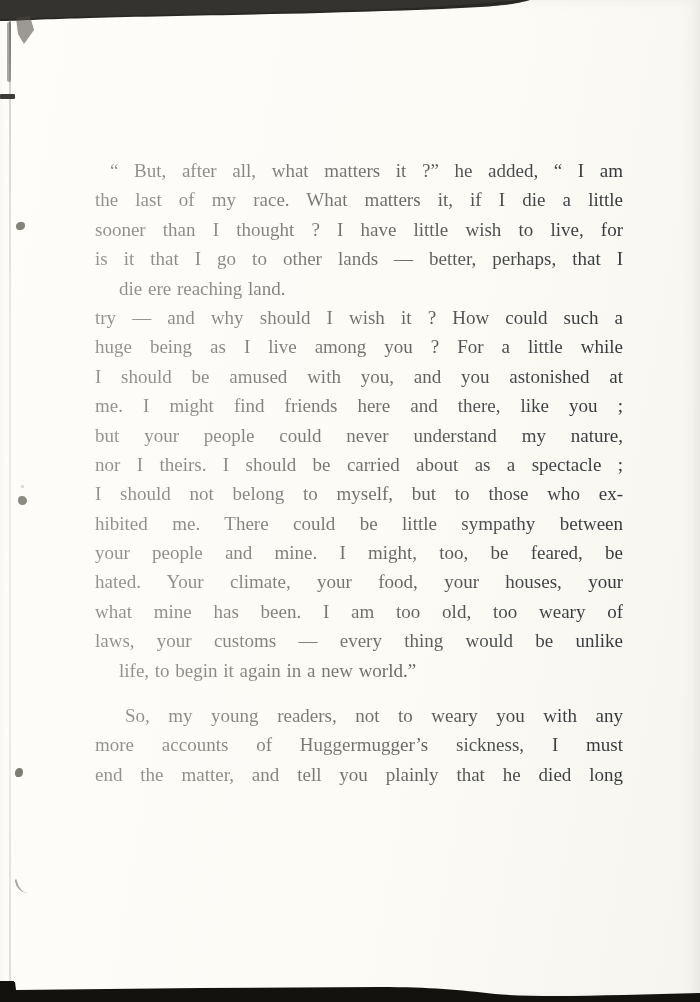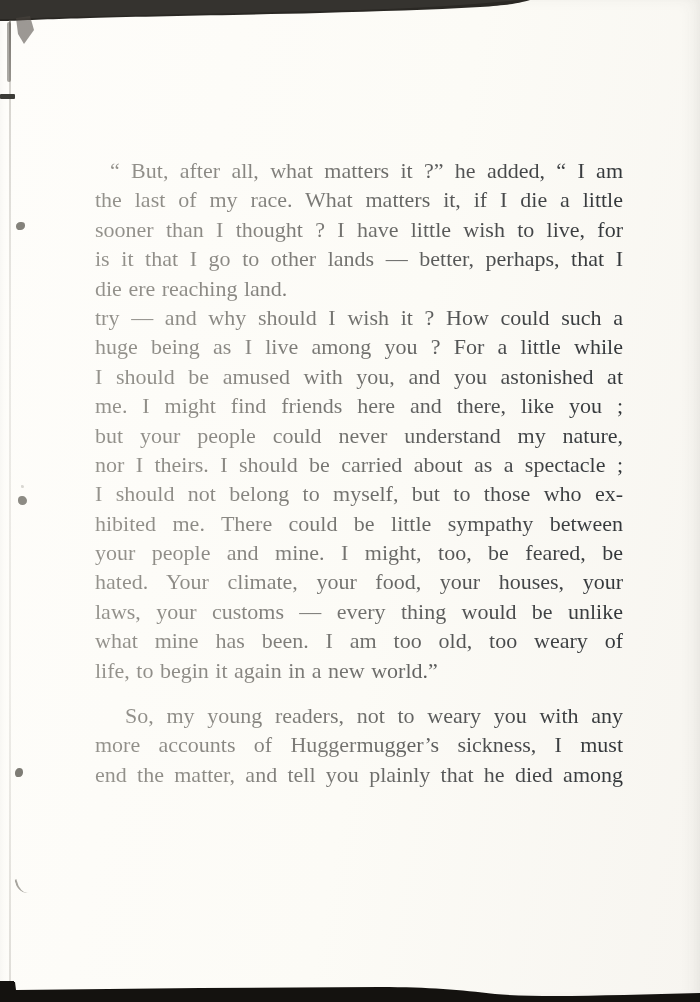--- a/index.html
+++ b/index.html
@@ -94,29 +94,29 @@
     position: absolute;
     right: 3px; top: 0;
     font-size: 21px;
     letter-spacing: 1px;
   }
 
   .paragraph { margin: 0; }
   .paragraph.gap-before { margin-top: 16px; }
 
   .text-line {
-    font-size: 22px;
+    font-size: 19px;
     line-height: 29.4px;
     height: 29.4px;
     white-space: nowrap;
     text-align: justify;
     text-align-last: justify;
     word-spacing: 1px;
   }
-  .text-line.last-ragged { text-align-last: left; }
+  .text-line.last-ragged { text-align-last: left; margin-left: 24px; }
   .paragraph.quote .text-line.first { padding-left: 15px; }
   .paragraph.narration .text-line.first { padding-left: 30px; }
 </style>
 </head>
 <body>
 
 <div class="scan-page"></div>
 
 <svg class="top-edge" viewBox="0 0 700 50" preserveAspectRatio="none">
   <path d="M0,0 L530,0 C524,2 512,5 480,7 C430,10 380,11 320,13 C240,15 150,16 90,18 C55,19 25,20 8,21 L0,21 Z" fill="#2a2824"></path>
@@ -149,28 +149,28 @@
         <div class="text-line">try — and why should I wish it ? How could such a</div>
         <div class="text-line">huge being as I live among you ? For a little while</div>
         <div class="text-line">I should be amused with you, and you astonished at</div>
         <div class="text-line">me. I might find friends here and there, like you ;</div>
         <div class="text-line">but your people could never understand my nature,</div>
         <div class="text-line">nor I theirs. I should be carried about as a spectacle ;</div>
         <div class="text-line">I should not belong to myself, but to those who ex-</div>
         <div class="text-line">hibited me. There could be little sympathy between</div>
         <div class="text-line">your people and mine. I might, too, be feared, be</div>
         <div class="text-line">hated. Your climate, your food, your houses, your</div>
+        <div class="text-line">what mine has been. I am too old, too weary of</div>
         <div class="text-line">laws, your customs — every thing would be unlike</div>
-        <div class="text-line">what mine has been. I am too old, too weary of</div>
         <div class="text-line last-ragged">life, to begin it again in a new world.”</div>
       </div>
       <div class="paragraph narration gap-before">
         <div class="text-line first">So, my young readers, not to weary you with any</div>
         <div class="text-line">more accounts of Huggermugger’s sickness, I must</div>
-        <div class="text-line">end the matter, and tell you plainly that he died among</div>
+        <div class="text-line">end the matter, and tell you plainly that he died long</div>
       </div>
     </div>
 </div>
 
 <svg class="bottom-edge" viewBox="0 0 700 24" preserveAspectRatio="none">
   <path d="M0,5 L15,4 L16,12 L200,10 L380,9 C430,9 460,12 495,16 C540,20 620,17 700,15 L700,24 L0,24 Z" fill="#14120f"></path>
   <path d="M0,3 L14,3 L15,14 L0,14 Z" fill="#14120f"></path>
 </svg>
 
 </body></html>

